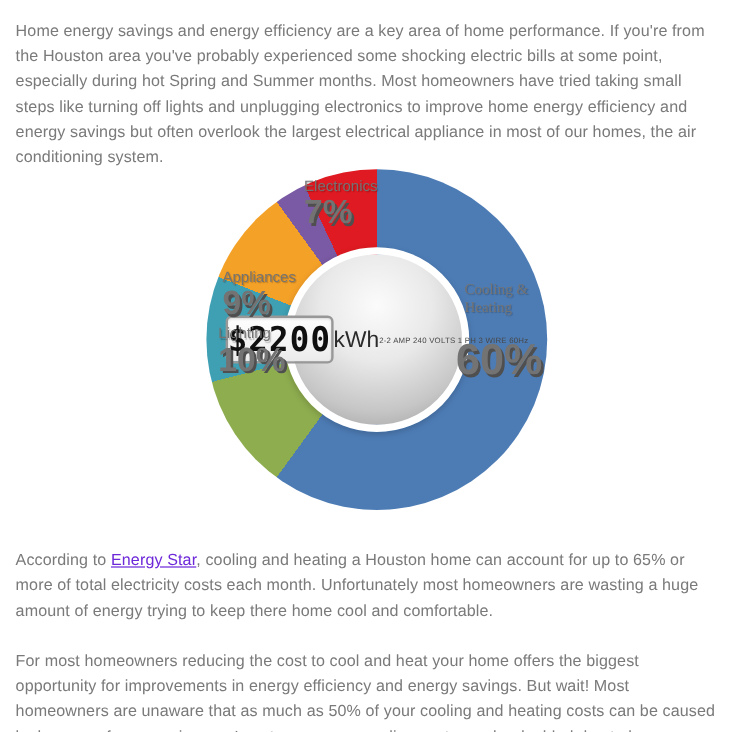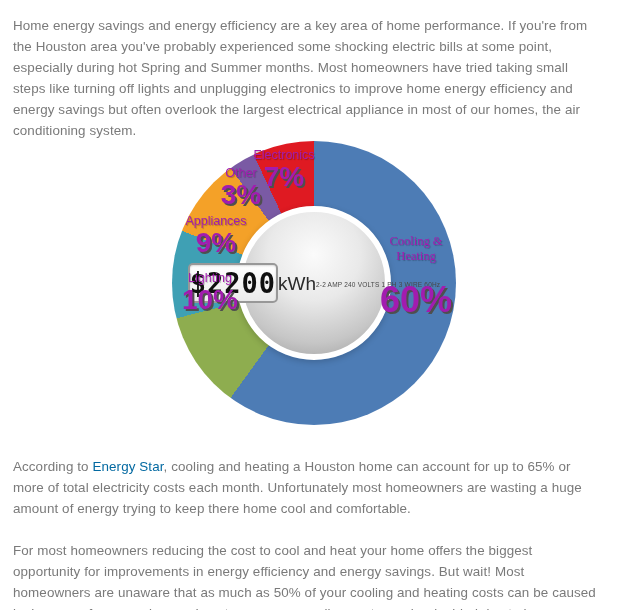--- a/index.html
+++ b/index.html
@@ -3,21 +3,21 @@
 <meta charset="utf-8">
 <style>
   html,body { margin:0; padding:0; }
   body {
     width:625px; height:610px; background:#ffffff; overflow:hidden;
     font-family:"Liberation Sans", sans-serif; color:#7a7a7a;
   }
   .page { padding:0 13px; }
   p { font-size:13.4px; line-height:21px; margin:15px 16px 0 0; letter-spacing:0.1px; }
   p.para3 { margin-top:21px; }
-  a.inline-link { color:#0369a1; cursor:pointer; }
+  a.inline-link { color:#6d28d9; text-decoration:underline; cursor:pointer; }
 
   
   .chart-wrap { position:relative; height:300px; }
   .donut {
     position:absolute; left:159px; top:0; width:284px; height:284px;
     border-radius:50%;
   }
   .meter {
     position:absolute; left:224px; top:65px; width:142px; height:142px;
     border-radius:50%; border:6px solid #ffffff;
@@ -40,29 +40,29 @@
     display:flex; align-items:center; justify-content:center;
     box-shadow:inset 0 1px 2px rgba(0,0,0,0.15);
   }
   .lcd-value {
     font-family:"DejaVu Sans Mono", monospace; font-weight:bold;
     font-size:27px; color:#101010; letter-spacing:1px; transform:scaleY(1.05);
   }
   .kwh { font-size:19px; color:#2b2b2b; margin-top:2px; }
   .spec { font-size:6.5px; color:#474747; margin-top:2px; white-space:nowrap; letter-spacing:0.2px; }
 
-  .seg { position:absolute; transform:translateX(-50%); text-align:center; color:#a21caf; }
+  .seg { position:absolute; transform:translateX(-50%); text-align:left; color:#737373; }
   .seg-name { font-size:12.5px; line-height:16px; white-space:nowrap; text-shadow:1px 1px 1px rgba(0,0,0,0.25); }
   .seg-pct { font-size:28px; line-height:27px; font-weight:bold; text-shadow:2px 2px 0 #4f4f4f; }
   .seg-cooling   { left:403px; top:93px; }
   .seg-cooling .seg-name { width:58px; white-space:normal; line-height:15px; margin:0 auto;font-family:Liberation Serif, serif; }
   .seg-cooling .seg-pct { font-size:36px; line-height:34px; margin-top:19px; }
   .seg-water     { left:231px; top:194px; }
   .seg-lighting  { left:197px; top:129px; }
-  .seg-appliances{ left:203px; top:72px; }
+  .seg-appliances{ left:203px; top:82px; }
   .seg-other     { left:228px; top:24px; }
   .seg-electronics { left:271px; top:6px; }
 </style>
 </head>
 <body>
 
 <div class="page">
 
   <p class="para1">Home energy savings and energy efficiency are a key area of home performance. If you're from the Houston area you've probably experienced some shocking electric bills at some point, especially during hot Spring and Summer months. Most homeowners have tried taking small steps like turning off lights and unplugging electronics to improve home energy efficiency and energy savings but often overlook the largest electrical appliance in most of our homes, the air conditioning system.</p>
 
@@ -84,24 +84,20 @@
       <div class="seg-pct">60%</div>
     </div>
     <div class="seg seg-lighting">
       <div class="seg-name">Lighting</div>
       <div class="seg-pct">10%</div>
     </div>
     <div class="seg seg-appliances">
       <div class="seg-name">Appliances</div>
       <div class="seg-pct">9%</div>
     </div>
-    <div class="seg seg-other">
-      <div class="seg-name">Other</div>
-      <div class="seg-pct">3%</div>
-    </div>
     <div class="seg seg-electronics">
       <div class="seg-name">Electronics</div>
       <div class="seg-pct">7%</div>
     </div>
   </div>
 
   <p class="para2"><span>According to </span><a class="inline-link">Energy Star</a><span>, cooling and heating a Houston home can account for up to 65% or more of total electricity costs each month. Unfortunately most homeowners are wasting a huge amount of energy trying to keep there home cool and comfortable.</span></p>
 
   <p class="para3">For most homeowners reducing the cost to cool and heat your home offers the biggest opportunity for improvements in energy efficiency and energy savings. But wait! Most homeowners are unaware that as much as 50% of your cooling and heating costs can be caused by home performance issues. In extreme cases cooling costs can be doubled due to home performance issues! Common home performance issues include:</p>
 

